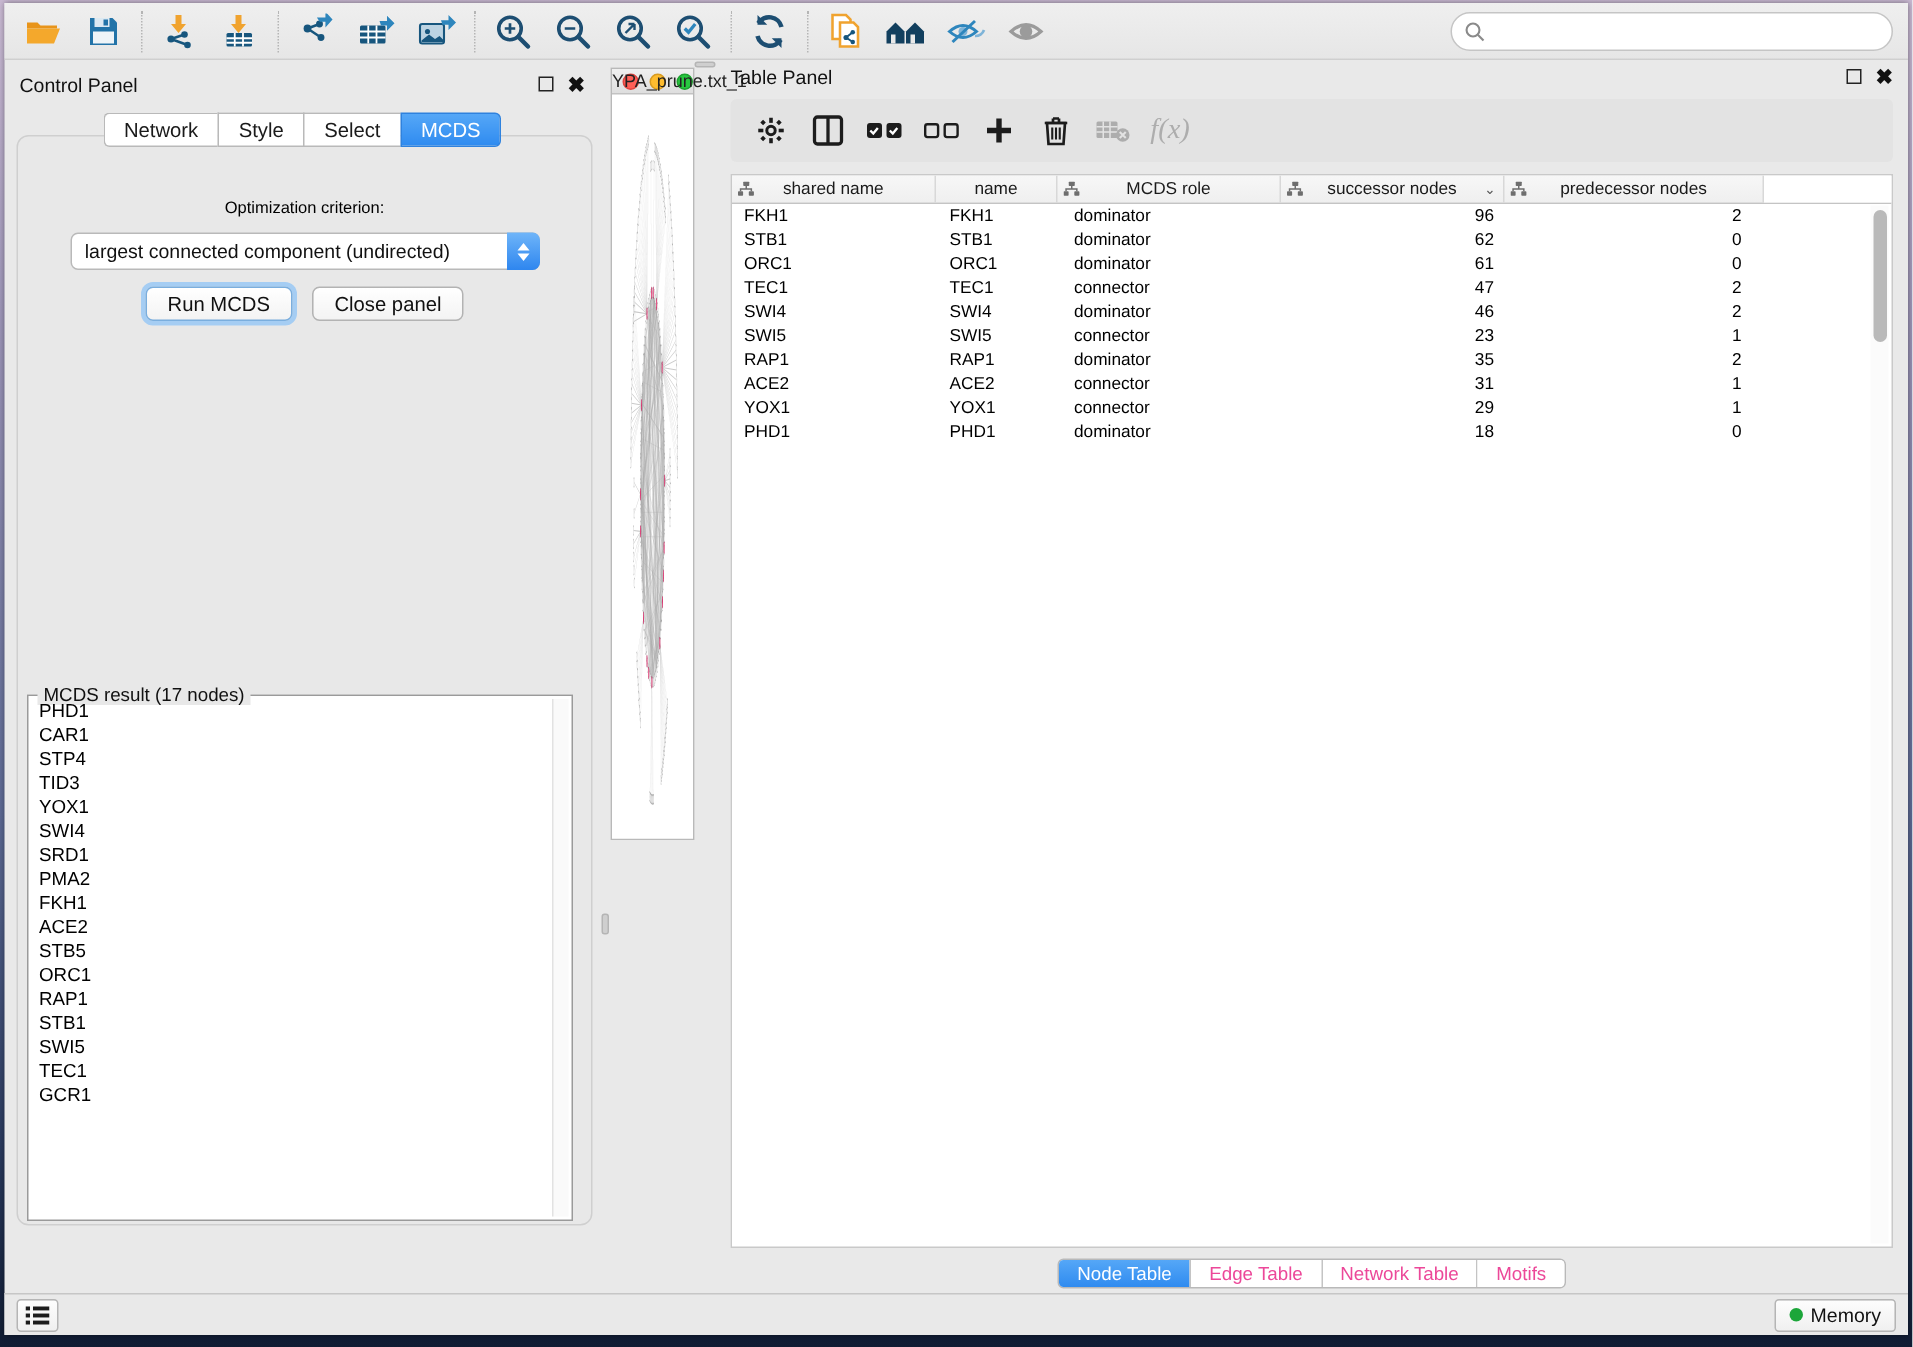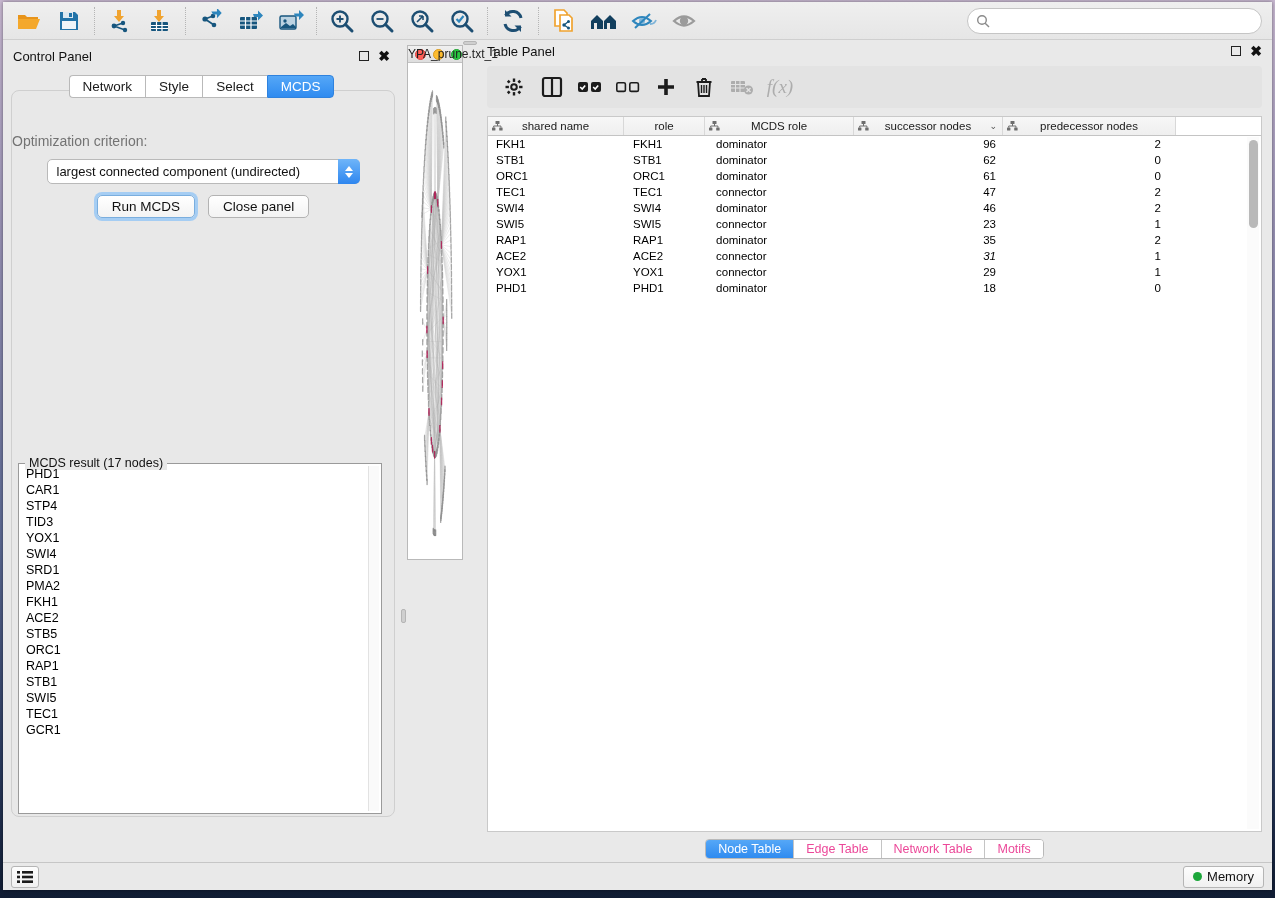--- a/index.html
+++ b/index.html
@@ -32,21 +32,21 @@
 
   .cp-tabs { display:flex; justify-content:center; margin-top:8px; position:relative; z-index:2; }
   .cp-tab { font-size:13.5px; padding:3px 13px; background:#fff; border:1px solid #b9b9b9;
     border-right:none; color:#1a1a1a; cursor:pointer; }
   .cp-tab:first-child { border-radius:4px 0 0 4px; }
   .cp-tab:last-child { border-right:1px solid #b9b9b9; border-radius:0 4px 4px 0; }
   .cp-tab.selected { background:linear-gradient(#55a7f7,#2f8bf0); color:#fff; border-color:#2f82de; }
 
   .cp-inner { position:absolute; left:8px; right:5px; top:50px; bottom:45px;
     border:1px solid #cfcfcf; border-radius:8px; background:#e8e8e8; padding-top:28px; }
-  .opt-label { font-size:14px; color:#737373; margin-top:14px; }
+  .opt-label { text-align:center; font-size:11px; color:#000000; margin-top:14px; }
   .dropdown { margin:10px auto 0; width:313px; height:25px; background:#fff; border:1px solid #b9b9b9;
     border-radius:5px; display:flex; align-items:center; cursor:pointer; position:relative; }
   .dropdown-value { font-size:13px; color:#111; padding-left:9px; flex:1; white-space:nowrap; overflow:hidden; }
   .dropdown-stepper { width:22px; height:25px; margin:-1px -1px -1px 0; border-radius:0 5px 5px 0;
     background:linear-gradient(#6fb5f9,#2e86ef); display:flex; flex-direction:column;
     align-items:center; justify-content:center; gap:2px; }
   .tri-up { width:0; height:0; border-left:4px solid transparent; border-right:4px solid transparent; border-bottom:5px solid #fff; }
   .tri-dn { width:0; height:0; border-left:4px solid transparent; border-right:4px solid transparent; border-top:5px solid #fff; }
   .cp-buttons { display:flex; justify-content:center; gap:13px; margin-top:11px; }
   .cp-btn { font-size:13.5px; color:#111; background:linear-gradient(#ffffff,#f3f3f3);
@@ -1044,21 +1044,21 @@
                       <g fill="#6e6e6e">
                         <rect x="3.5" y="0" width="4" height="3" rx="0.5"></rect>
                         <rect x="0" y="6.5" width="3.4" height="3" rx="0.5"></rect>
                         <rect x="7.2" y="6.5" width="3.4" height="3" rx="0.5"></rect>
                         <path d="M5.5 3 v2 M1.7 6.5 v-1.5 h7.2 v1.5" stroke="#6e6e6e" stroke-width="1" fill="none"></path>
                       </g>
                     </svg></span>
                   <span>shared name</span>
                 </div>
                 <div class="th" style="width: 81px; flex: 0 0 81px;">
-                  <span>role</span>
+                  <span>name</span>
                 </div>
                 <div class="th" style="width: 149px; flex: 0 0 149px;">
                   <span class="colicon"><svg width="11" height="10" viewBox="0 0 11 10">
                       <g fill="#6e6e6e">
                         <rect x="3.5" y="0" width="4" height="3" rx="0.5"></rect>
                         <rect x="0" y="6.5" width="3.4" height="3" rx="0.5"></rect>
                         <rect x="7.2" y="6.5" width="3.4" height="3" rx="0.5"></rect>
                         <path d="M5.5 3 v2 M1.7 6.5 v-1.5 h7.2 v1.5" stroke="#6e6e6e" stroke-width="1" fill="none"></path>
                       </g>
                     </svg></span>
@@ -1136,21 +1136,21 @@
                   <div class="td left" style="width: 136px; flex: 0 0 136px; padding-left: 8px;">RAP1</div>
                   <div class="td left" style="width: 81px; flex: 0 0 81px; padding-left: 9px;">RAP1</div>
                   <div class="td left" style="width: 149px; flex: 0 0 149px; padding-left: 11px;">dominator</div>
                   <div class="td right" style="width: 149px; flex: 0 0 149px; padding-right: 7px;">35</div>
                   <div class="td right" style="width: 173px; flex: 0 0 173px; padding-right: 15px;">2</div>
                 </div>
                 <div class="tr">
                   <div class="td left" style="width: 136px; flex: 0 0 136px; padding-left: 8px;">ACE2</div>
                   <div class="td left" style="width: 81px; flex: 0 0 81px; padding-left: 9px;">ACE2</div>
                   <div class="td left" style="width: 149px; flex: 0 0 149px; padding-left: 11px;">connector</div>
-                  <div class="td right" style="width: 149px; flex: 0 0 149px; padding-right: 7px; font-style: italic;">31</div>
+                  <div class="td right" style="width: 149px; flex: 0 0 149px; padding-right: 7px;">31</div>
                   <div class="td right" style="width: 173px; flex: 0 0 173px; padding-right: 15px;">1</div>
                 </div>
                 <div class="tr">
                   <div class="td left" style="width: 136px; flex: 0 0 136px; padding-left: 8px;">YOX1</div>
                   <div class="td left" style="width: 81px; flex: 0 0 81px; padding-left: 9px;">YOX1</div>
                   <div class="td left" style="width: 149px; flex: 0 0 149px; padding-left: 11px;">connector</div>
                   <div class="td right" style="width: 149px; flex: 0 0 149px; padding-right: 7px;">29</div>
                   <div class="td right" style="width: 173px; flex: 0 0 173px; padding-right: 15px;">1</div>
                 </div>
                 <div class="tr">

